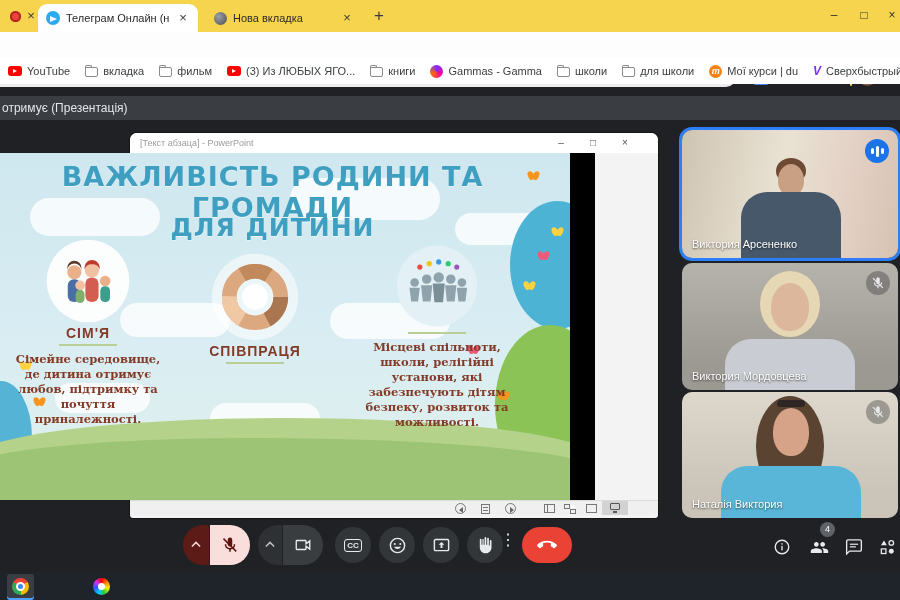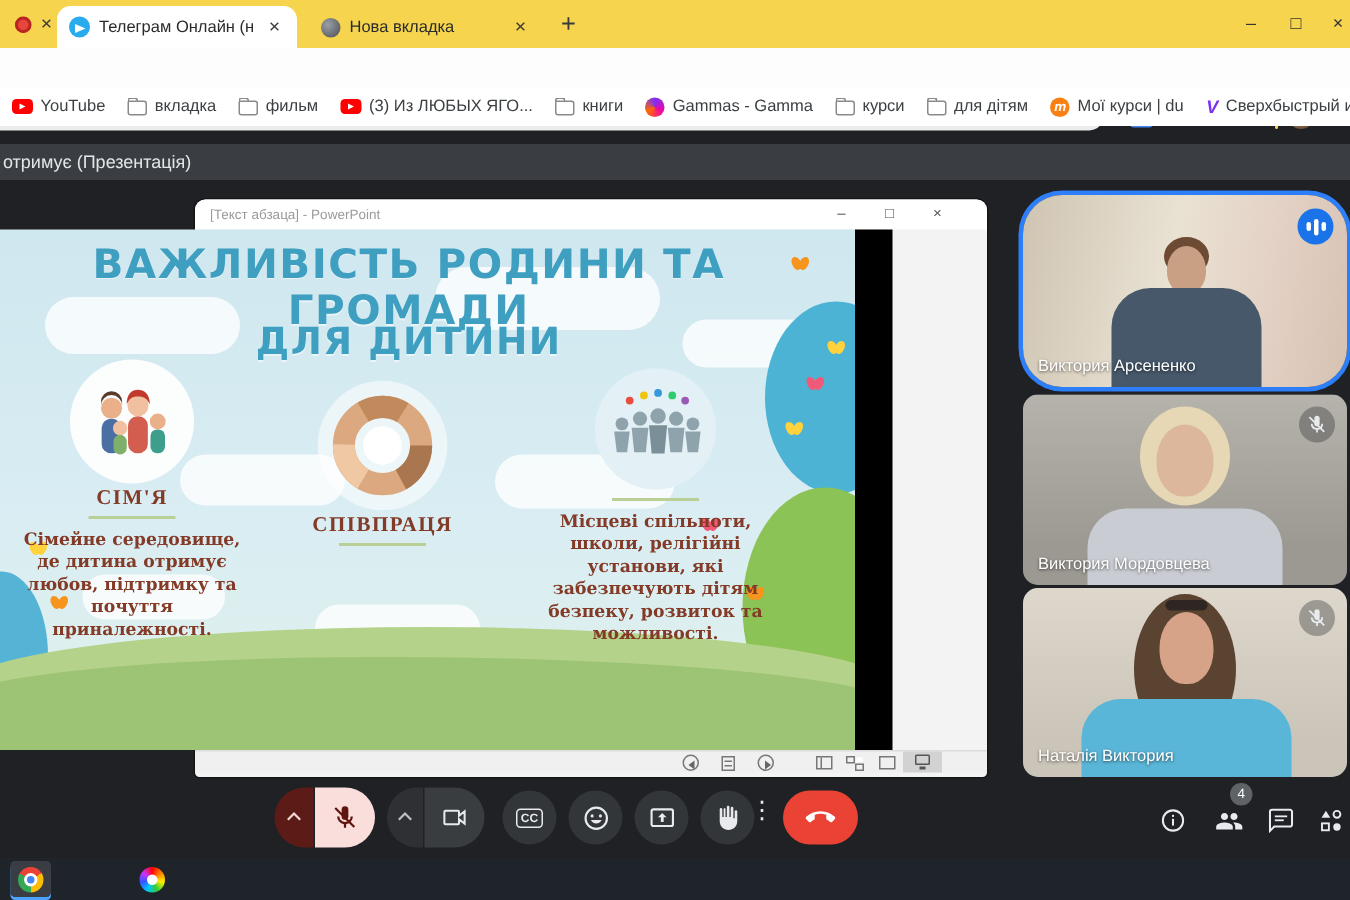--- a/index.html
+++ b/index.html
@@ -79,27 +79,27 @@
   .blob { position:absolute; border-radius:50%; }
   .hill-back { position:absolute; left:-30px; bottom:0; width:630px; height:82px; background:#b5d28a; border-radius:50% 50% 0 0 / 42px 42px 0 0; }
   .hill-front { position:absolute; left:-30px; bottom:0; width:630px; height:62px; background:#9cc474; border-radius:45% 55% 0 0 / 30px 34px 0 0; }
   .slide-title { position:absolute; left:0; width:545px; text-align:center; font-family:"DejaVu Sans", sans-serif; font-weight:bold; color:#3f9fc0; letter-spacing:1px; text-shadow:0 1px 0 rgba(255,255,255,.5); }
   .bf { position:absolute; width:11px; height:9px; }
   .bf::before, .bf::after { content:''; position:absolute; top:0; width:6px; height:9px; border-radius:60% 60% 45% 45%; background:currentColor; }
   .bf::before { left:0; transform:rotate(-28deg); }
   .bf::after { right:0; transform:rotate(28deg); }
   .col { position:absolute; text-align:center; }
   .col-ill { margin:0 auto; display:block; }
-  .col-head { font-family:Liberation Serif, serif; font-weight:bold; font-size:14px; letter-spacing:1px; color:#833a26; }
+  .col-head { font-family:Liberation Sans, sans-serif; font-weight:bold; font-size:14px; letter-spacing:1px; color:#833a26; }
   .col-rule { width:58px; height:2px; background:#b9cf96; margin:3px auto 6px; }
   .col-body { font-family:"DejaVu Serif", serif; font-weight:bold; font-size:11.5px; line-height:1.3; color:#833a26; }
 
   
   .tile { left:682px; width:216px; border-radius:10px; overflow:hidden; background:#3c4043; }
-  .tile-speaking { box-shadow:0 0 0 3px #2d7ff9;border-radius:26px; }
+  .tile-speaking { box-shadow:0 0 0 3px #2d7ff9; }
   .photo { position:absolute; inset:0; }
   .pname { position:absolute; left:10px; bottom:8px; font-size:11px; color:#fff; text-shadow:0 1px 2px rgba(0,0,0,.65); }
   .audio-badge { position:absolute; right:9px; top:9px; width:24px; height:24px; border-radius:50%; background:#1a73e8; display:flex; align-items:center; justify-content:center; gap:2px; }
   .audio-badge i { width:3px; border-radius:2px; background:#fff; }
   .micoff-badge { position:absolute; right:8px; top:8px; width:24px; height:24px; border-radius:50%; background:rgba(40,42,45,.35); display:flex; align-items:center; justify-content:center; }
   .micoff-badge svg { width:14px; height:14px; fill:#e8eaed; }
   .p-head { position:absolute; border-radius:50% 50% 46% 46%; }
   .p-hair { position:absolute; border-radius:50%; }
   .p-body { position:absolute; border-radius:26px 26px 0 0; }
 
@@ -189,25 +189,25 @@
     <span class="bm">
         <i class="fold-ic"></i>
         <span>книги</span>
       </span>
     <span class="bm">
         <i class="gamma-ic"></i>
         <span>Gammas - Gamma</span>
       </span>
     <span class="bm">
         <i class="fold-ic"></i>
-        <span>курси</span>
+        <span>школи</span>
       </span>
     <span class="bm">
         <i class="fold-ic"></i>
-        <span>для дітям</span>
+        <span>для школи</span>
       </span>
     <span class="bm">
         <i class="moodle-ic">m</i>
         <span>Мої курси | du</span>
       </span>
     <span class="bm">
         <i class="v-ic">V</i>
         <span>Сверхбыстрый и п...</span>
       </span>
 

